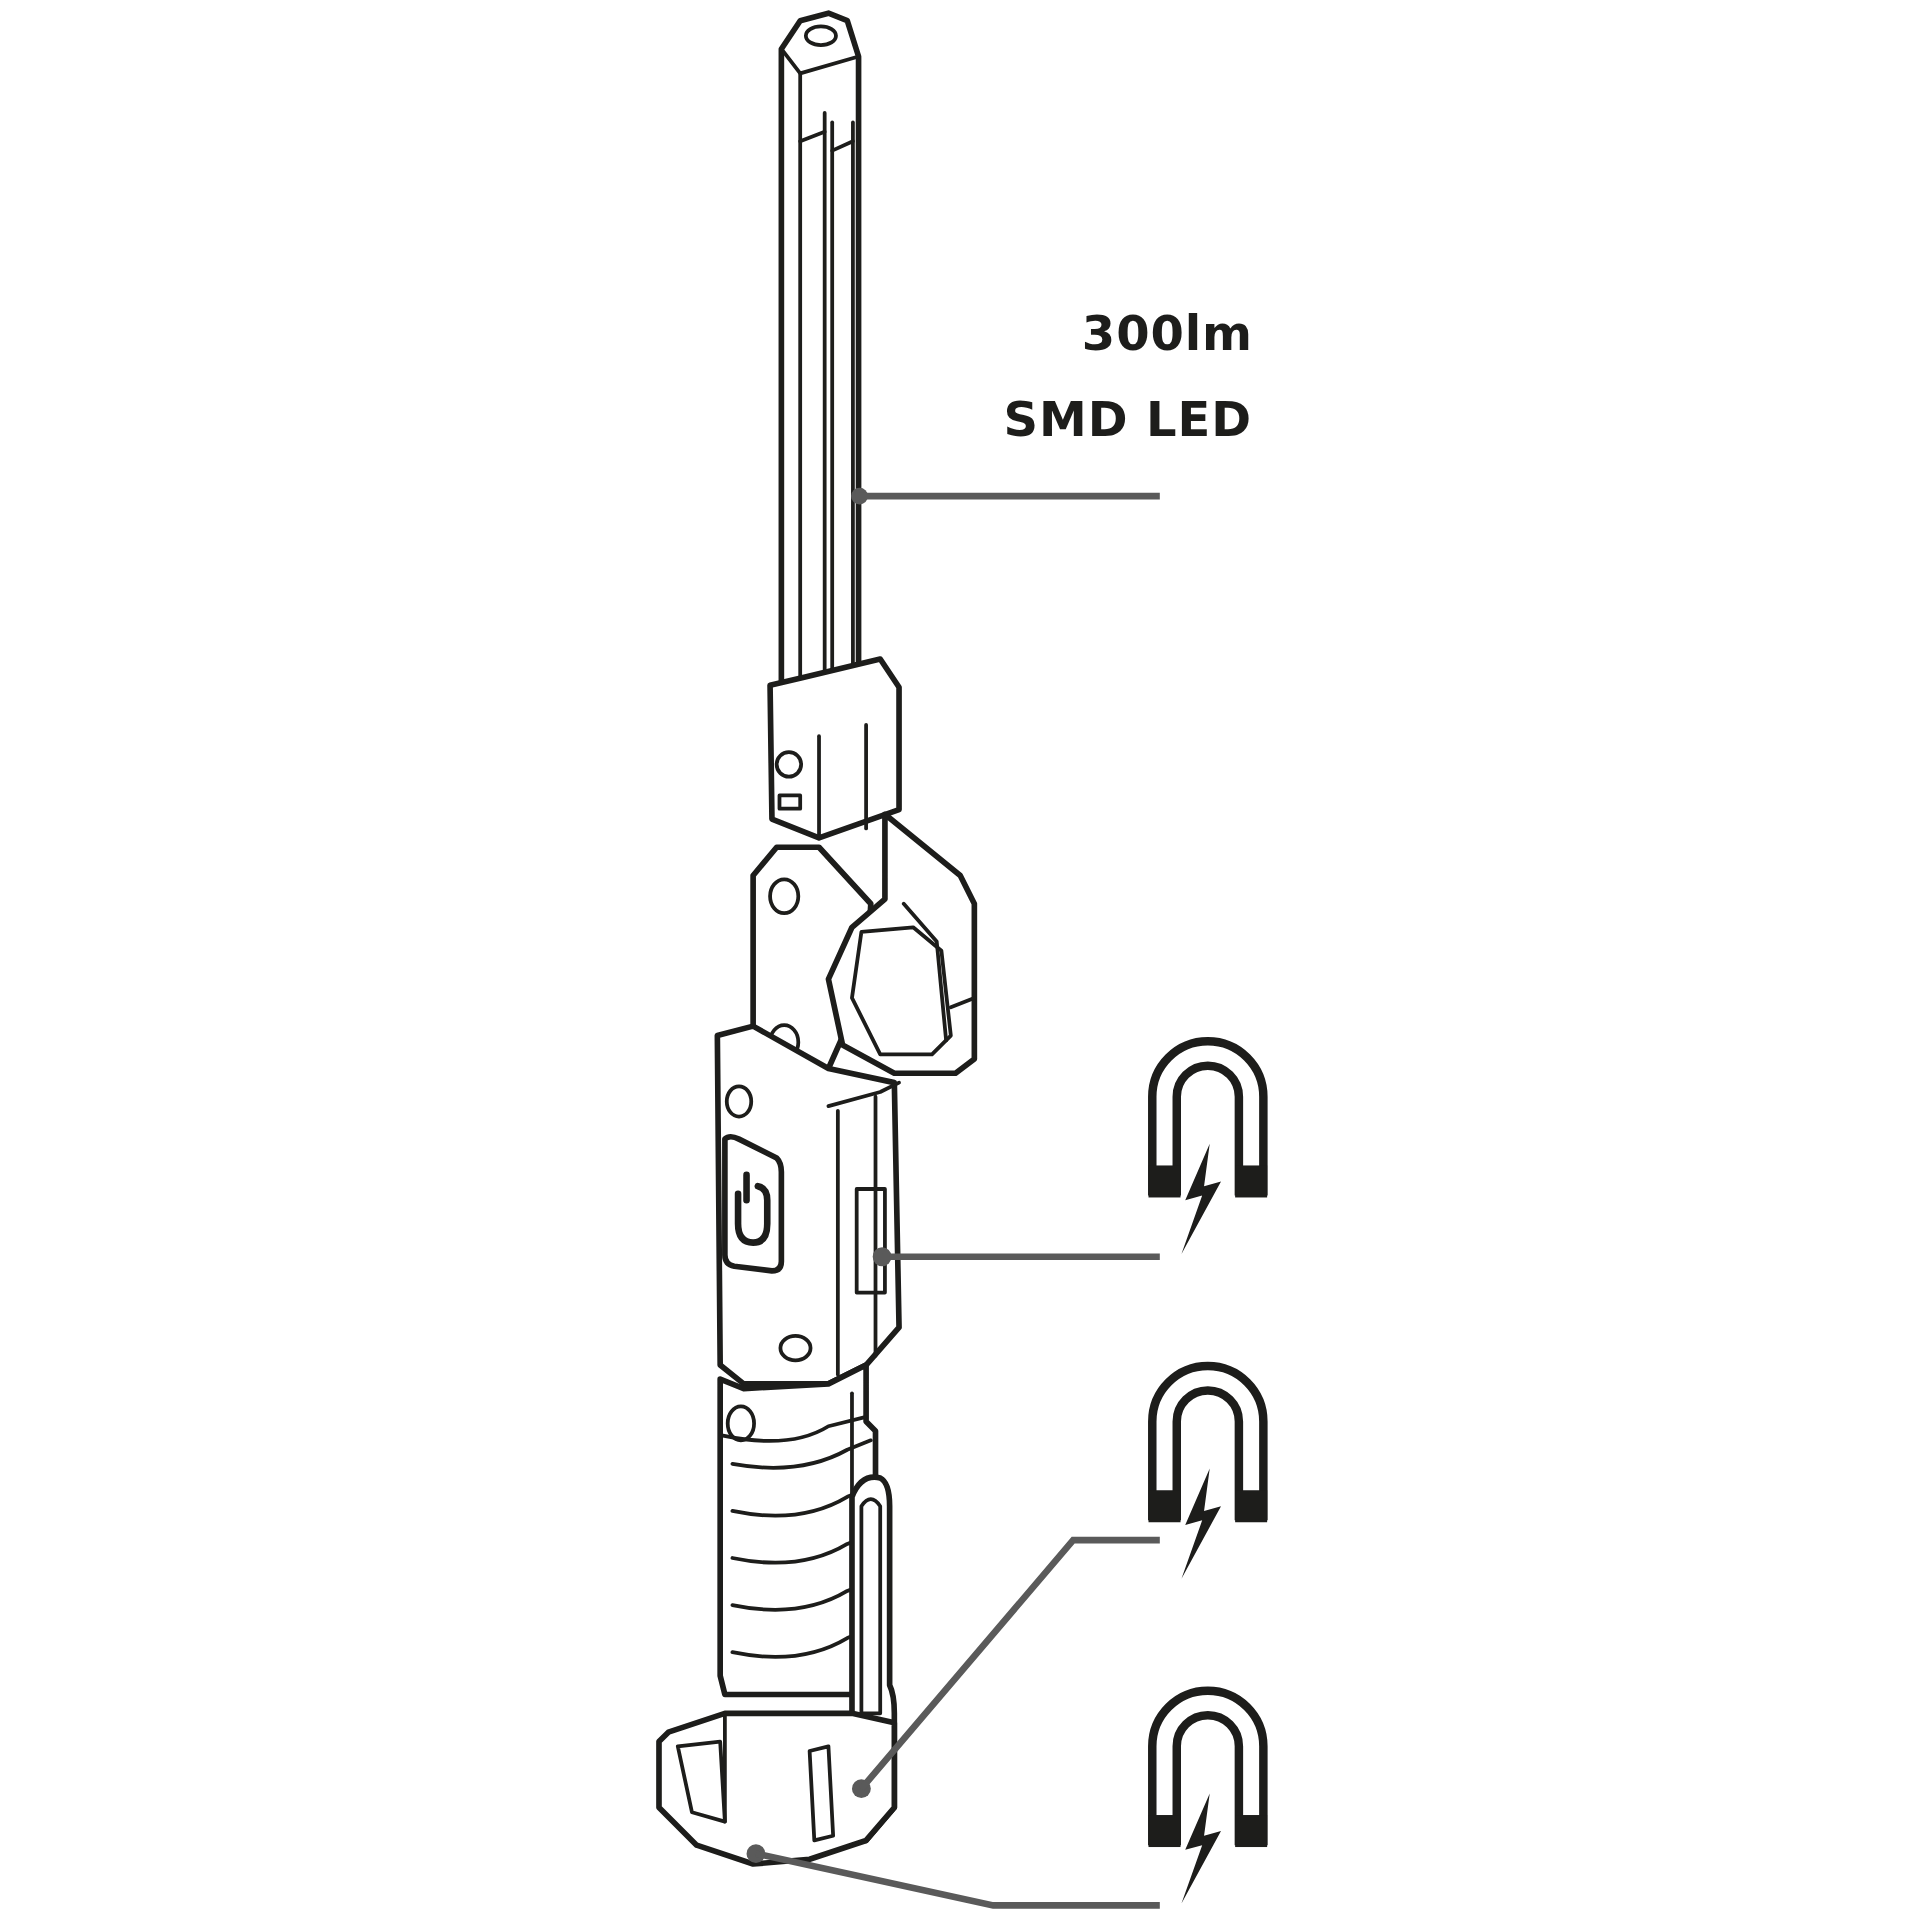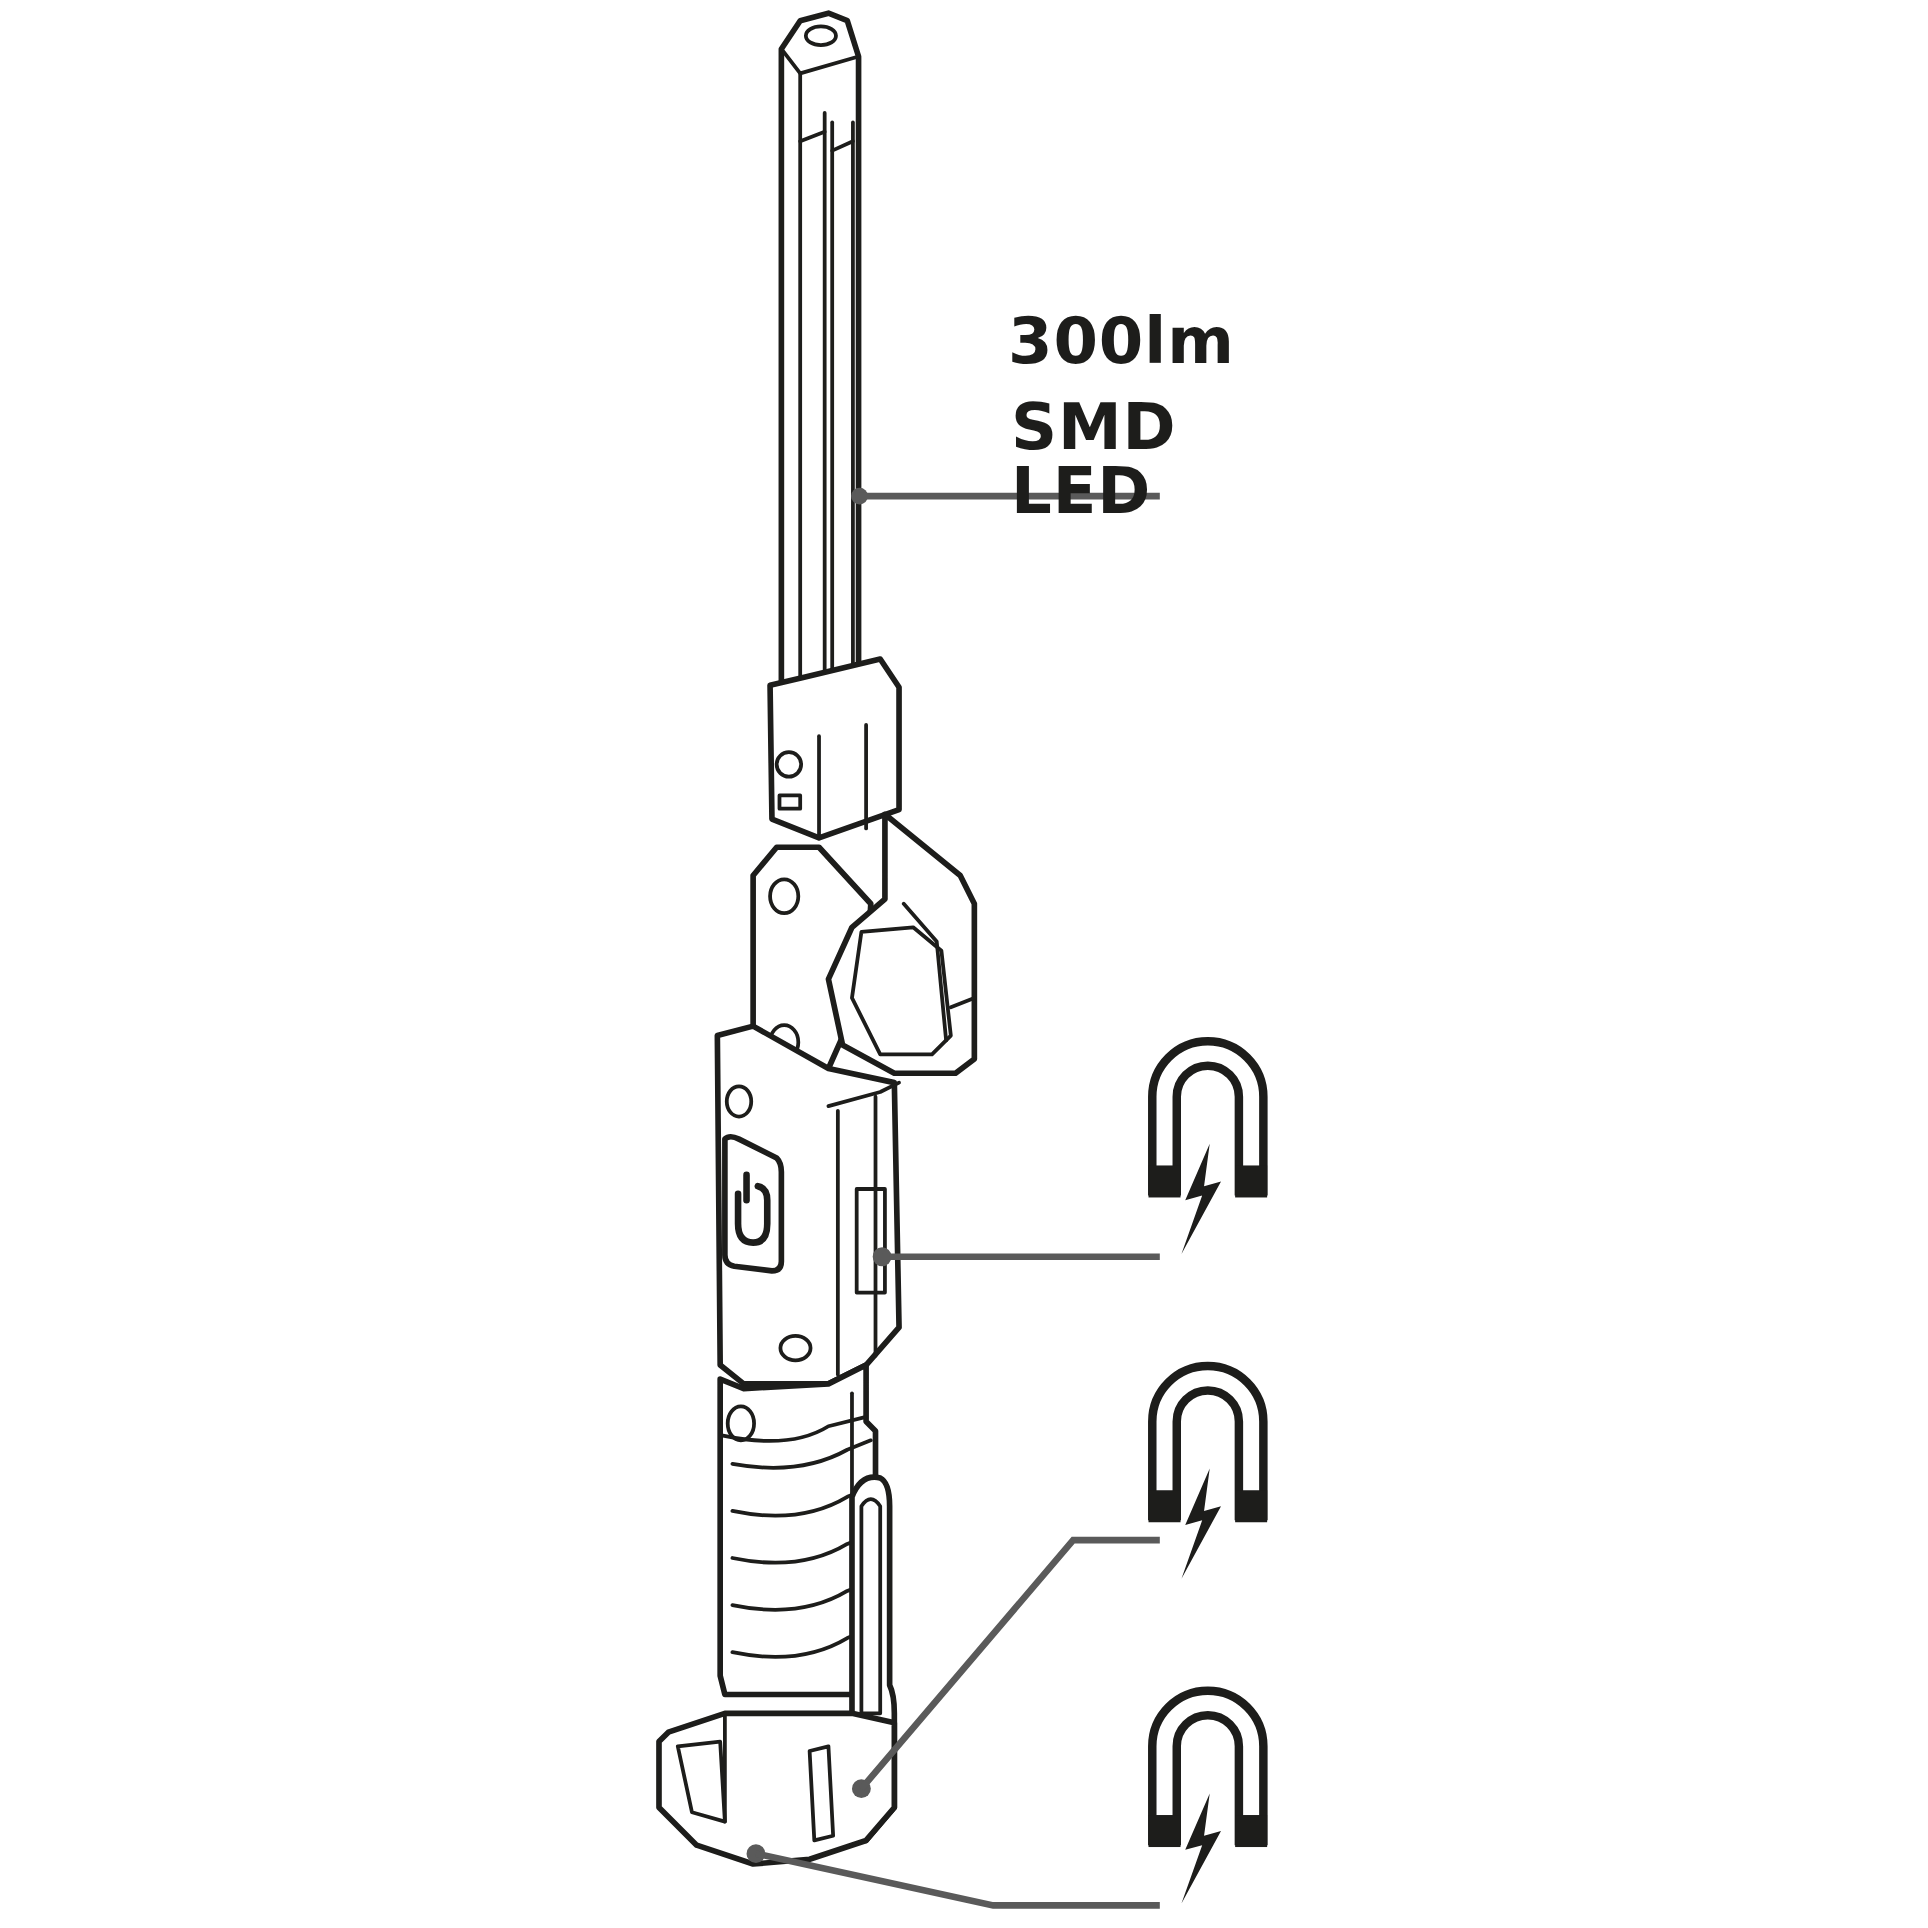--- a/index.html
+++ b/index.html
@@ -1,19 +1,19 @@
 <!DOCTYPE html>
 <html style="font-size:15px"><head>
 <meta charset="utf-8">
 <style>
   html, body { margin: 0; padding: 0; background: #ffffff; }
   body { width: 1928px; height: 1928px; position: relative; overflow: hidden; font-family: "DejaVu Sans", sans-serif; }
-  .label { position: absolute; color: #1d1d1b; font-family: "DejaVu Sans", sans-serif; font-weight: bold; font-size: 64px; line-height: 1; text-align: left; letter-spacing: 0.9px; }
+  .label { position: absolute; color: #1d1d1b; font-family: "DejaVu Sans", sans-serif; font-weight: bold; font-size: 48px; line-height: 1; text-align: right; letter-spacing: 0.9px; }
   #lbl-lumens { left: 1008px; top: 309px; width: 245px; }
-  #lbl-type { left: 1011px; top: 395px; width: 320px; }
+  #lbl-type { left: 932px; top: 395px; width: 320px; }
   svg.drawing { position: absolute; left: 0; top: 0; }
   .outline { fill: #fff; stroke: #1d1d1b; stroke-width: 6; stroke-linejoin: round; stroke-linecap: round; }
   .thin { fill: none; stroke: #1d1d1b; stroke-width: 4; stroke-linejoin: round; stroke-linecap: round; }
   .leader { fill: none; stroke: #5a5a5a; stroke-width: 7; }
   .dot { fill: #5a5a5a; }
   .mag { fill: none; stroke: #1d1d1b; stroke-width: 9; }
   .magfill { fill: #1d1d1b; }
 </style>
 </head>
 <body>

